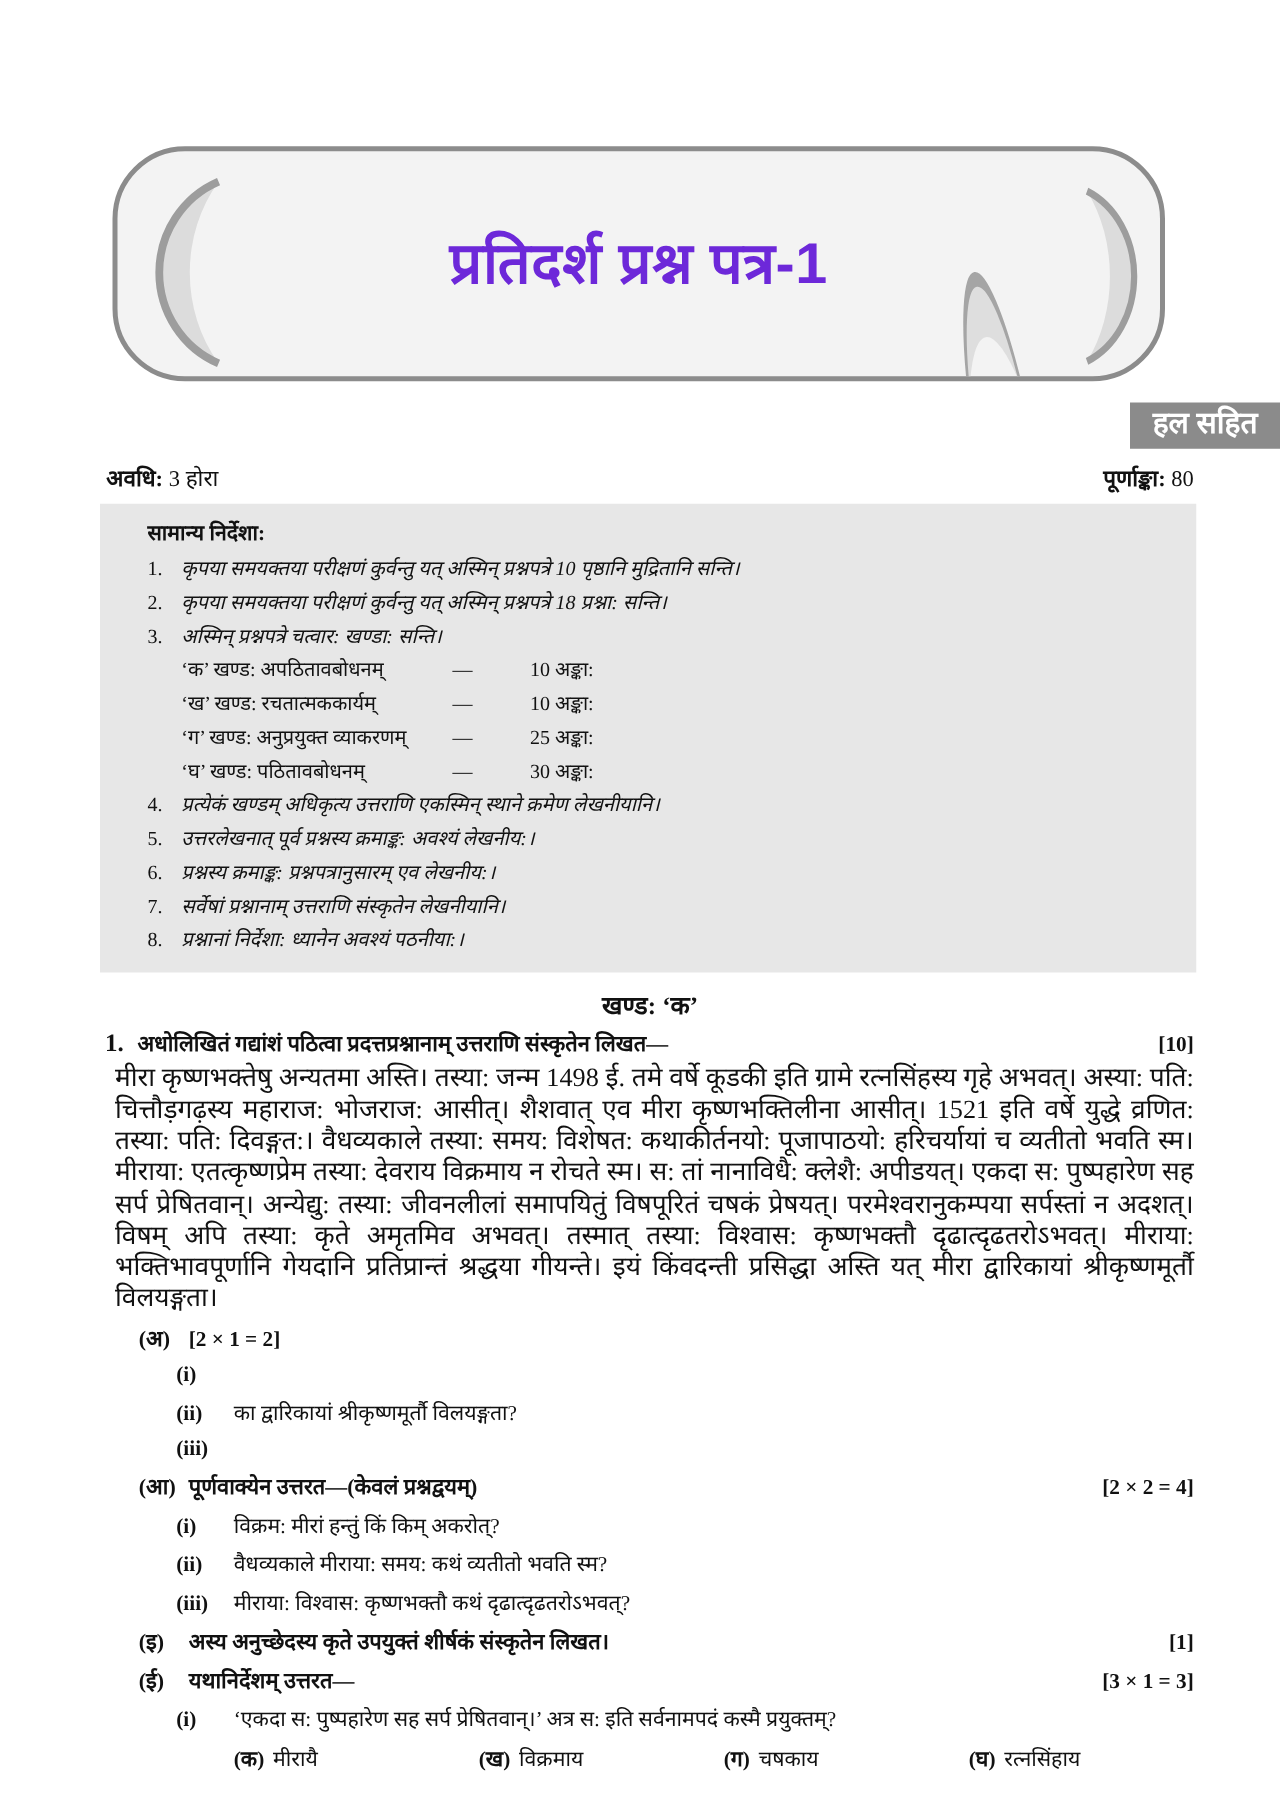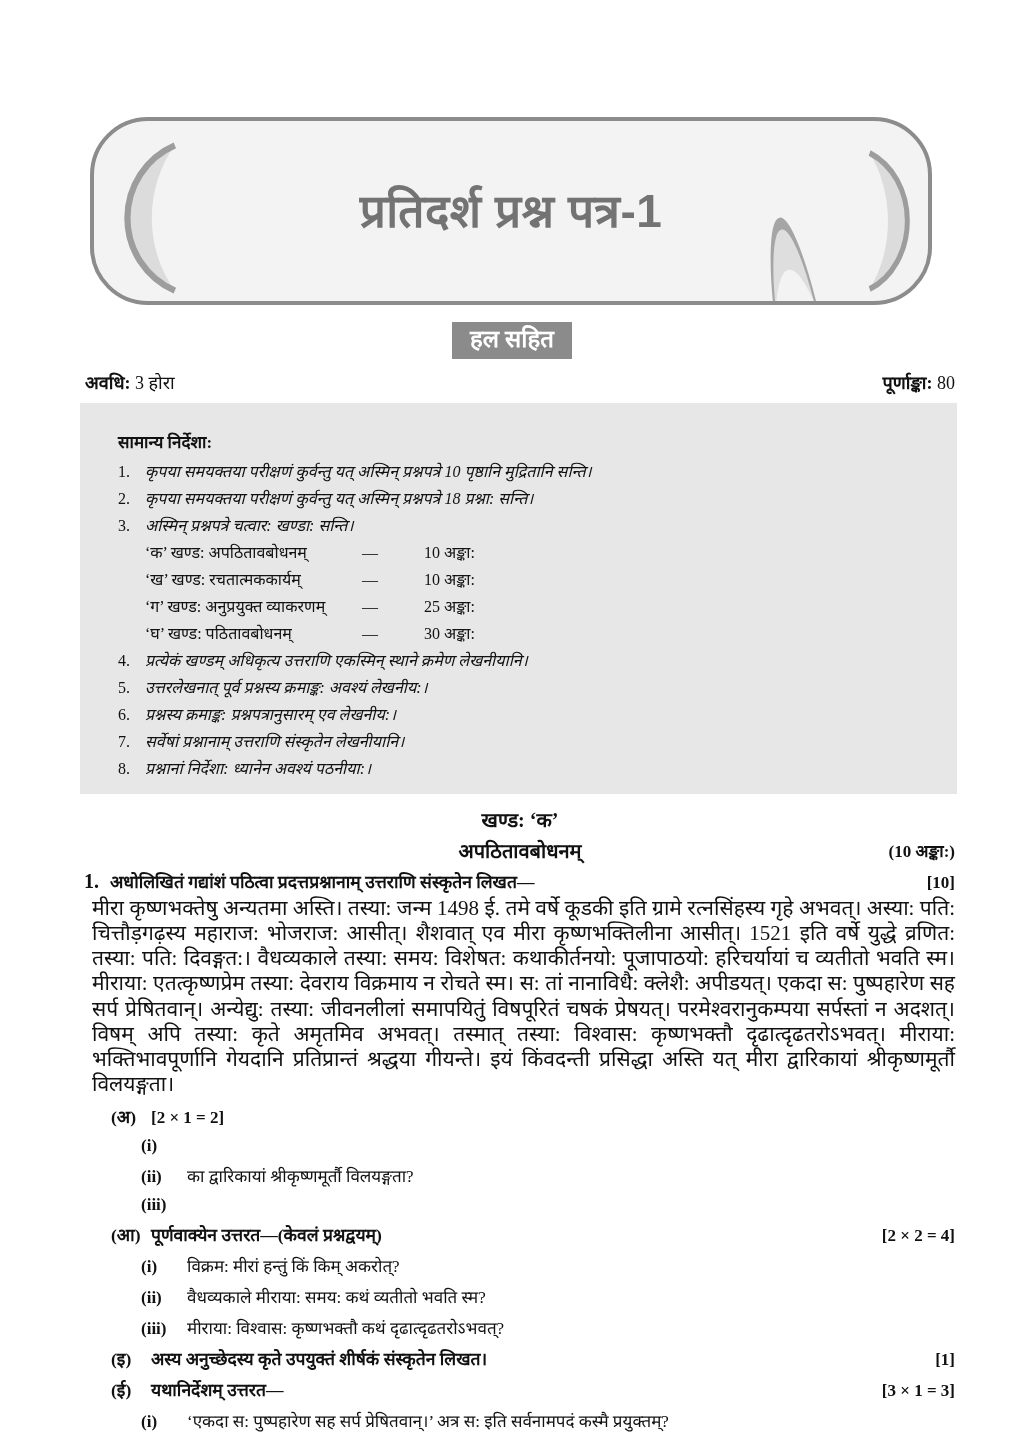--- a/index.html
+++ b/index.html
@@ -25,30 +25,30 @@
   }
   .header-title {
     position: absolute;
     left: 0; right: 0; top: 50%;
     transform: translateY(-54%);
     text-align: center;
     font-family: "Liberation Sans", sans-serif;
     font-weight: 700;
     font-size: 46px;
     letter-spacing: 0.5px;
-    color: #737373;
+    color: #6d28d9;
   }
   .crescent { position: absolute; }
   .crescent svg { width: 100%; height: 100%; display: block; }
   .crescent-left  { left: 20px; top: 18px; width: 78px; height: 158px; }
   .crescent-right { right: 10px; top: 26px; width: 62px; height: 148px; transform: scaleX(-1); }
   .crescent-bottom{ right: 64px; bottom: 6px; width: 150px; height: 46px; transform: scaleX(-1) rotate(100deg); opacity: .9; }
 
   
-  .badge-wrap { text-align: center; margin-top: 17px; }
+  .badge-wrap { text-align: right; margin-top: 17px; }
   .badge {
     display: inline-block;
     background: #8b8b8b;
     color: #ffffff;
     font-weight: 700;
     font-size: 24px;
     line-height: 1.2;
     padding: 3px 18px 5px 18px;
   }
 
@@ -59,21 +59,21 @@
     align-items: baseline;
     margin: 11px 69px 0 85px;
     font-size: 18px;
   }
   .meta-label { font-weight: 700; }
 
   
   .instructions {
     margin: 9px 67px 0 80px;
     background: #e7e7e7;
-    padding: 27px 24px 12px 38px;
+    padding: 11px 24px 12px 38px;
   }
   .instr-heading { font-weight: 700; font-size: 17px; margin-bottom: 5px; }
   .instr-item { display: flex; font-style: italic; font-size: 16px; line-height: 27px; }
   .instr-num { width: 27px; flex: 0 0 27px; font-style: normal; }
   .instr-text { flex: 1; }
   .khand-row { display: flex; font-size: 16px; line-height: 27px; padding-left: 27px; }
   .khand-name { width: 217px; flex: 0 0 217px; }
   .khand-dash { width: 62px; flex: 0 0 62px; }
 
   
@@ -202,24 +202,20 @@
       <span class="instr-text">सर्वेषां प्रश्नानाम् उत्तराणि संस्कृतेन लेखनीयानि।</span>
     </div>
     <div class="instr-item">
       <span class="instr-num">8.</span>
       <span class="instr-text">प्रश्नानां निर्देशा: ध्यानेन अवश्यं पठनीया:।</span>
     </div>
   </div>
 
   <div class="content">
     <div class="khand-heading">खण्ड: ‘क’</div>
-    <div class="subheading-row">
-      <span>अपठितावबोधनम्</span>
-      <span class="subheading-marks">(10 अङ्का:)</span>
-    </div>
 
     <div class="q-row">
       <span class="q-num">1.</span>
       <span class="q-intro">अधोलिखितं गद्यांशं पठित्वा प्रदत्तप्रश्नानाम् उत्तराणि संस्कृतेन लिखत—</span>
       <span class="q-marks">[10]</span>
     </div>
     <div class="passage">मीरा कृष्णभक्तेषु अन्यतमा अस्ति। तस्या: जन्म 1498 ई. तमे वर्षे कूडकी इति ग्रामे रत्नसिंहस्य गृहे अभवत्। अस्या: पति: चित्तौड़गढ़स्य महाराज: भोजराज: आसीत्। शैशवात् एव मीरा कृष्णभक्तिलीना आसीत्। 1521 इति वर्षे युद्धे व्रणित: तस्या: पति: दिवङ्गत:। वैधव्यकाले तस्या: समय: विशेषत: कथाकीर्तनयो: पूजापाठयो: हरिचर्यायां च व्यतीतो भवति स्म। मीराया: एतत्कृष्णप्रेम तस्या: देवराय विक्रमाय न रोचते स्म। स: तां नानाविधै: क्लेशै: अपीडयत्। एकदा स: पुष्पहारेण सह सर्प प्रेषितवान्। अन्येद्यु: तस्या: जीवनलीलां समापयितुं विषपूरितं चषकं प्रेषयत्। परमेश्वरानुकम्पया सर्पस्तां न अदशत्। विषम् अपि तस्या: कृते अमृतमिव अभवत्। तस्मात् तस्या: विश्वास: कृष्णभक्तौ दृढात्दृढतरोऽभवत्। मीराया: भक्तिभावपूर्णानि गेयदानि प्रतिप्रान्तं श्रद्धया गीयन्ते। इयं किंवदन्ती प्रसिद्धा अस्ति यत् मीरा द्वारिकायां श्रीकृष्णमूर्तौ विलयङ्गता।</div>
 
     <div class="part-row">
       <span class="part-label">(अ)</span>

